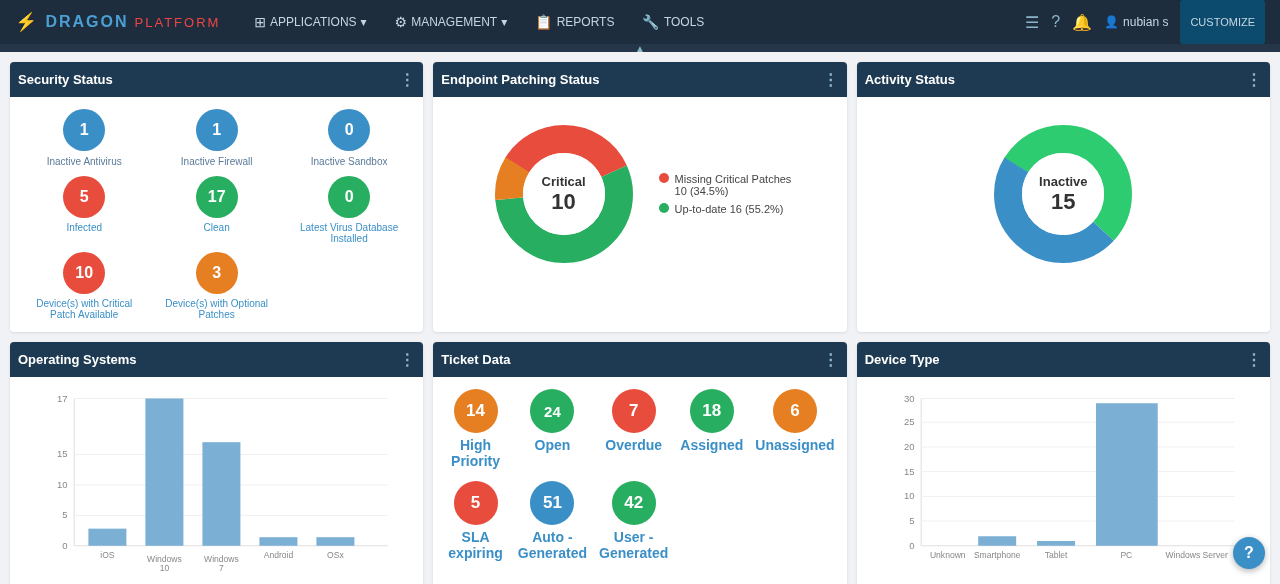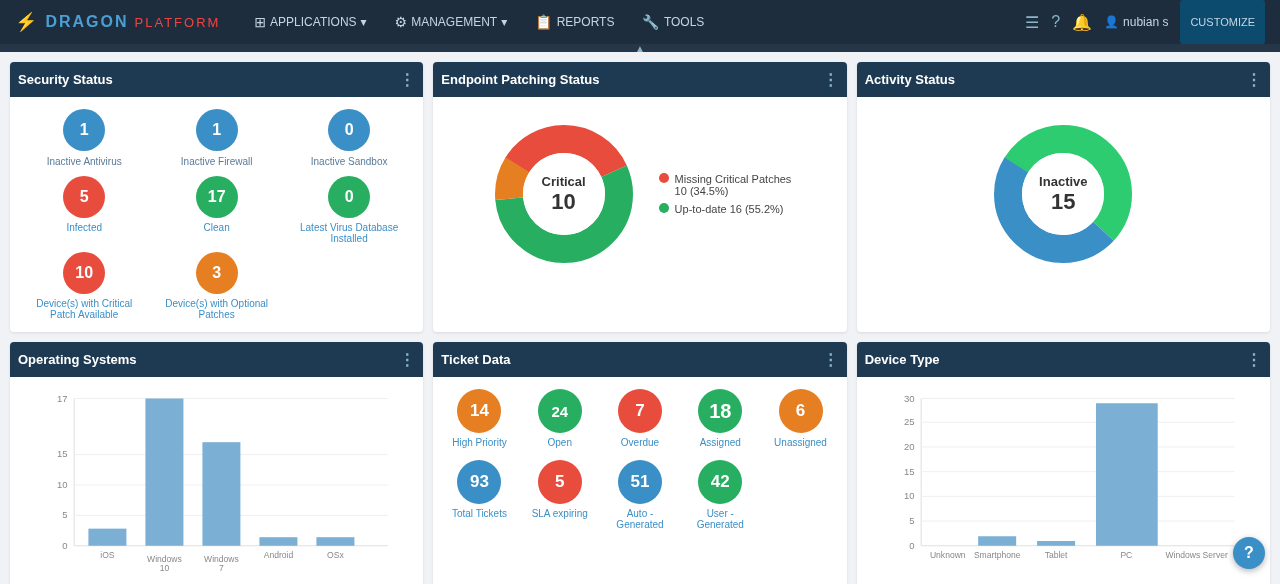--- a/index.html
+++ b/index.html
@@ -129,21 +129,21 @@
     .dot-lightgreen { background: #2ecc71; }
 
     
     .ticket-grid {
       display: grid;
       grid-template-columns: 1fr 1fr 1fr 1fr 1fr;
       gap: 12px;
       text-align: center;
     }
     .ticket-item { display: flex; flex-direction: column; align-items: center; gap: 4px; }
-    .ticket-link { font-size: 10px; color: #3a8fc7; cursor: pointer; }
+    .ticket-link { font-size: 14px; color: #3a8fc7; cursor: pointer; font-weight: bold; }
 
     .help-btn {
       position: fixed; bottom: 15px; right: 15px;
       width: 32px; height: 32px; border-radius: 50%;
       background: #3a8fc7; color: #fff;
       display: flex; align-items: center; justify-content: center;
       font-size: 16px; font-weight: bold; cursor: pointer;
       box-shadow: 0 2px 6px rgba(0,0,0,0.3);
     }
   </style>
@@ -351,30 +351,26 @@
         </div>
         <div class="ticket-item">
           <div class="circle-badge badge-green" style="width:44px;height:44px;font-size:15px;">24</div>
           <a class="ticket-link">Open</a>
         </div>
         <div class="ticket-item">
           <div class="circle-badge badge-red" style="width:44px;height:44px;font-size:17px;">7</div>
           <a class="ticket-link">Overdue</a>
         </div>
         <div class="ticket-item">
-          <div class="circle-badge badge-green" style="width:44px;height:44px;font-size:20px;">18</div>
+          <div class="circle-badge badge-green" style="width:44px;height:44px;font-size:17px;">18</div>
           <a class="ticket-link">Assigned</a>
         </div>
         <div class="ticket-item">
           <div class="circle-badge badge-orange" style="width:44px;height:44px;font-size:17px;">6</div>
           <a class="ticket-link">Unassigned</a>
-        </div>
-        <div class="ticket-item">
-          <div class="circle-badge badge-blue" style="width:44px;height:44px;font-size:17px;">93</div>
-          <a class="ticket-link">Total Tickets</a>
         </div>
         <div class="ticket-item">
           <div class="circle-badge badge-red" style="width:44px;height:44px;font-size:17px;">5</div>
           <a class="ticket-link">SLA expiring</a>
         </div>
         <div class="ticket-item">
           <div class="circle-badge badge-blue" style="width:44px;height:44px;font-size:17px;">51</div>
           <a class="ticket-link">Auto - Generated</a>
         </div>
         <div class="ticket-item">

